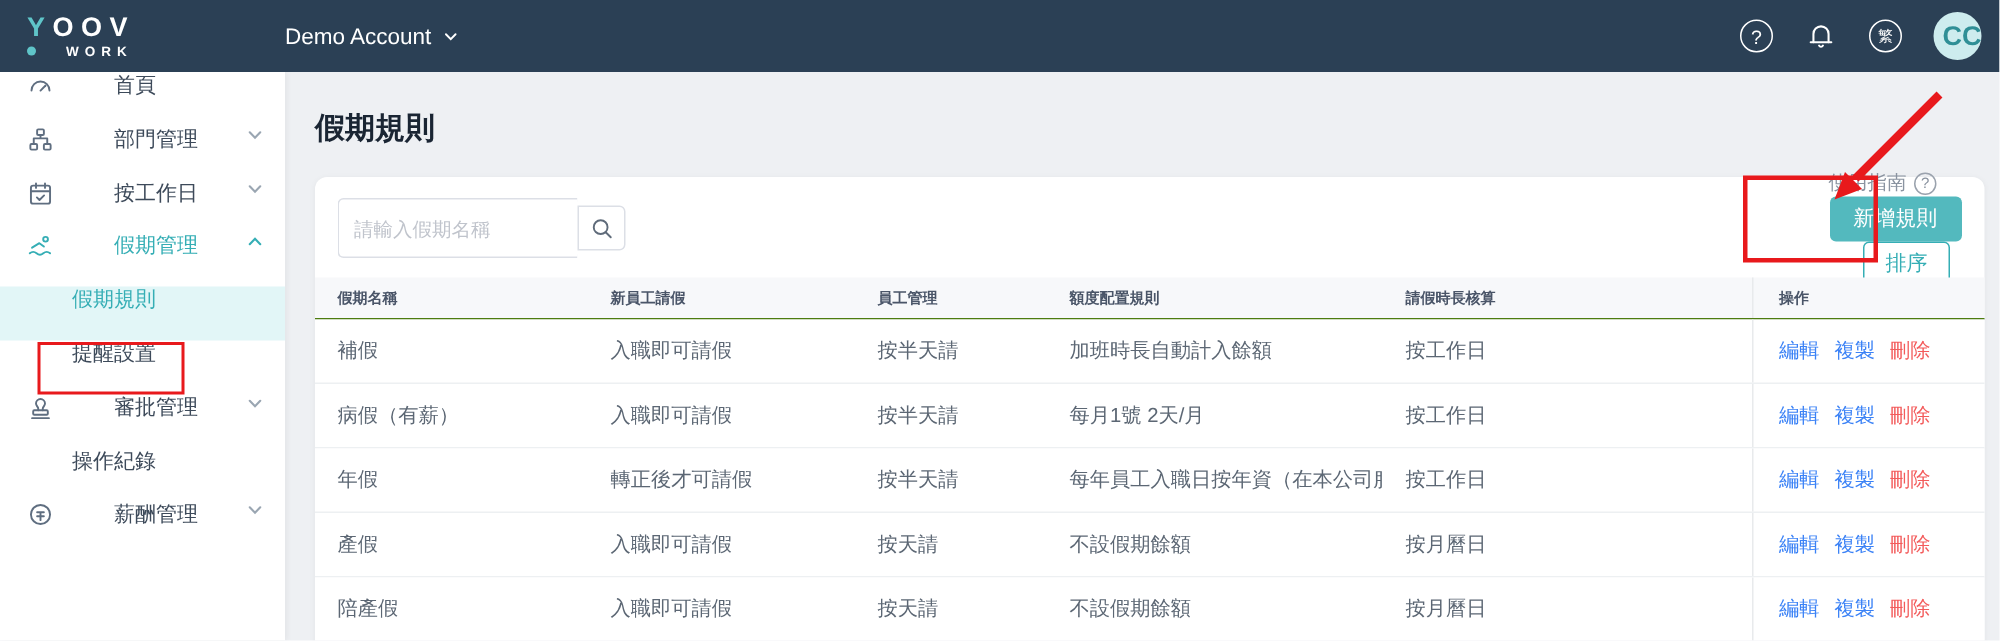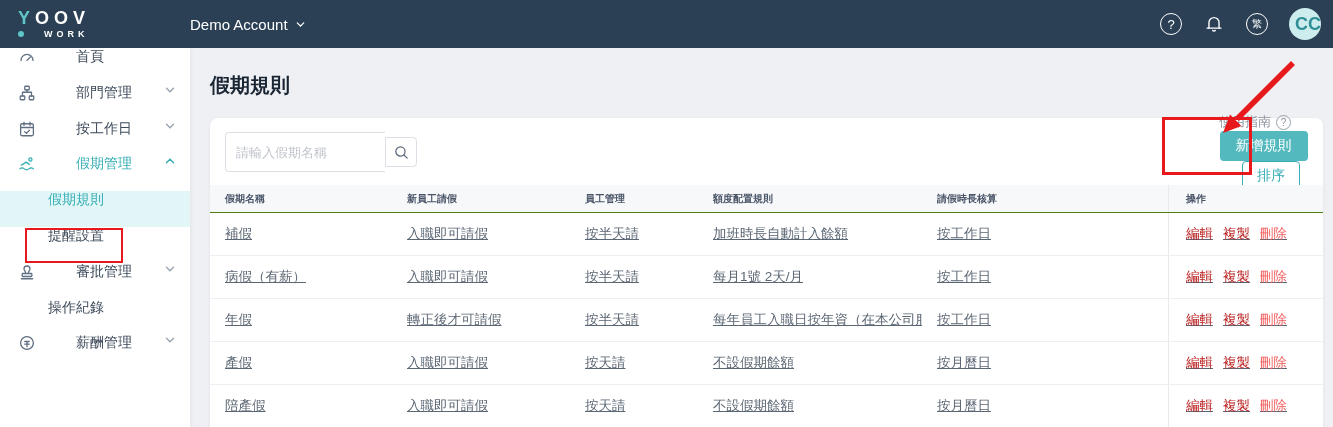--- a/index.html
+++ b/index.html
@@ -58,25 +58,25 @@
     display:flex;align-items:center;justify-content:center;}
   .btn-primary{background:var(--btn-teal);color:#fff;border:none;border-radius:4px;height:30px;
     padding:0 16px;font-size:14px;cursor:pointer;font-family:inherit;}
   .btn-outline{background:#fff;color:var(--teal);border:1px solid var(--teal);border-radius:4px;
     height:30px;padding:0 14px;font-size:14px;cursor:pointer;margin-left:15px;font-family:inherit;}
   
   .table{position:absolute;top:67px;left:0;right:0;}
   .t-row{display:flex;align-items:center;}
   .t-head{background:#f7f8fa;height:28px;font-weight:bold;color:#4a5568;font-size:10px;
     border-bottom:1px solid #4d7c0f;}
-  .t-body-row{height:43px;color:#5c6774;font-size:13.5px;border-bottom:1px solid #edf0f2;background:#fff;text-decoration:underline;}
+  .t-body-row{height:43px;color:#5c6774;font-size:13.5px;border-bottom:1px solid #edf0f2;background:#fff;}
   .cell{padding-left:15px;white-space:nowrap;overflow:hidden;align-self:stretch;display:flex;align-items:center;}
   .c0{width:182px;}.c1{width:178px;}.c2{width:128px;}.c3{width:224px;}.c4{width:246px;}
   .c5{flex:1;border-left:1px solid #e8eaec;padding-left:17px;gap:10px;}
-  .link-teal{color:#b91c1c;cursor:pointer;}
+  .link-teal{color:#3b82f6;cursor:pointer;}
   .link-red{color:var(--del-red);cursor:pointer;}
   
   .anno{position:absolute;z-index:10;pointer-events:none;}
   .anno-rect{border:3px solid var(--anno-red);}
   #anno-sidebar{left:25px;top:228px;width:98px;height:35px;border-width:2.5px;}
   #anno-add{left:1162px;top:117px;width:90px;height:58px;}
   #anno-arrow{left:1205px;top:55px;width:100px;height:88px;}
 </style>
 </head>
 <body>

